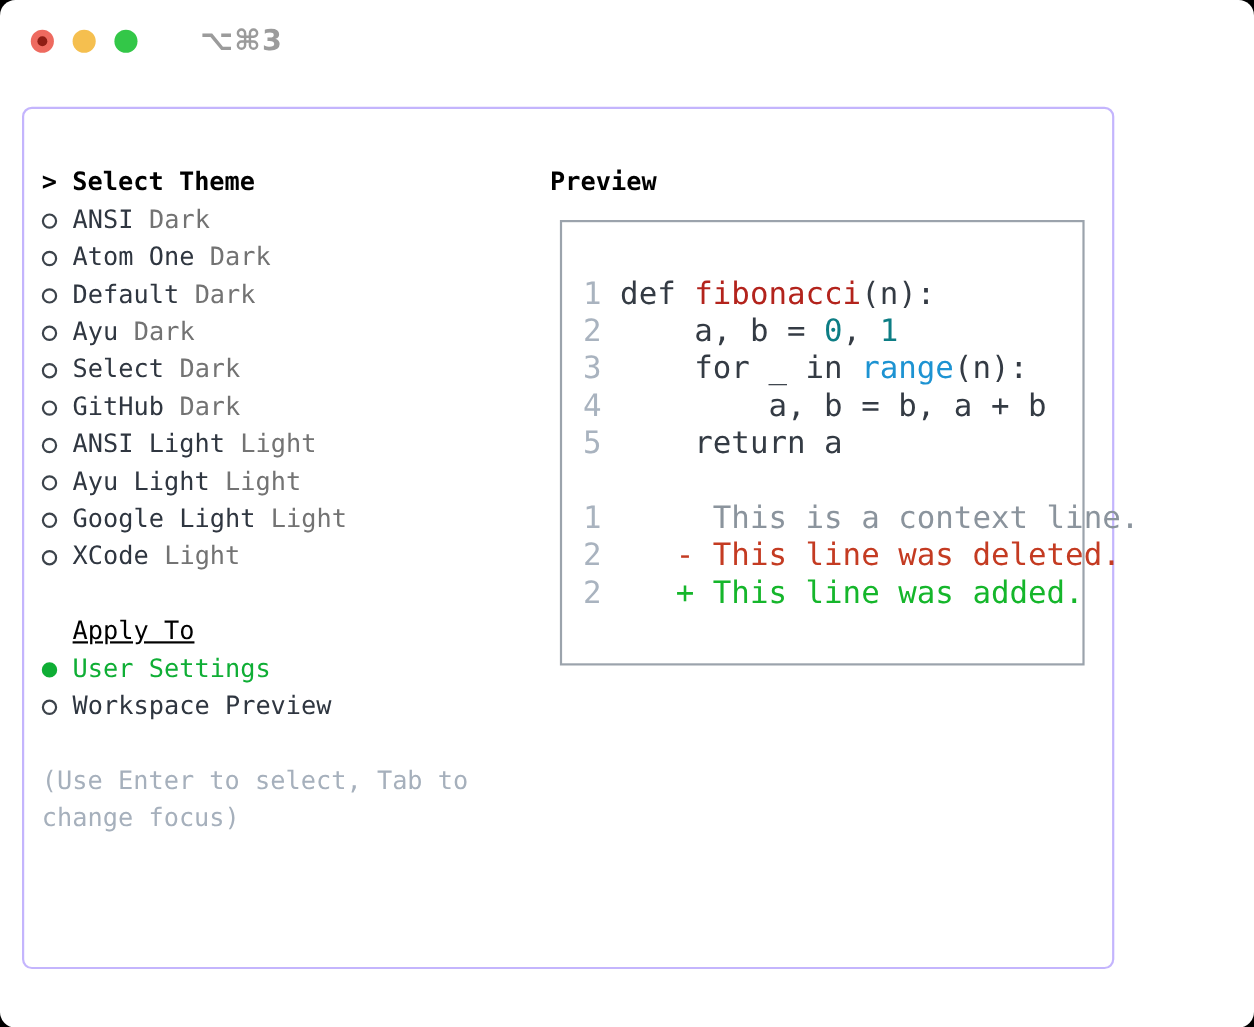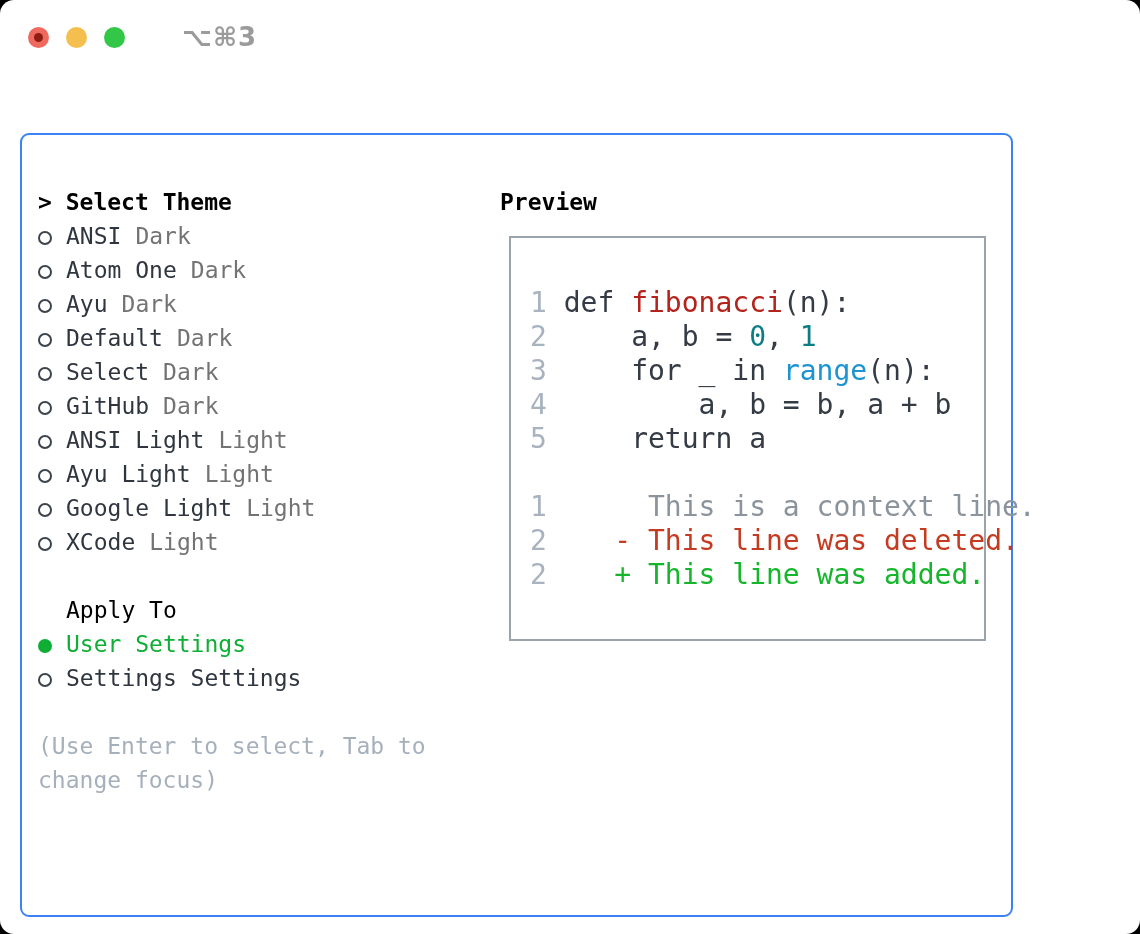--- a/index.html
+++ b/index.html
@@ -20,37 +20,36 @@
   .light.close .dot{position:absolute;left:6px;top:6px;width:9px;height:9px;border-radius:50%;background:#8f1d14;}
   .light.min{background:#f5bf4f;}
   .light.max{background:#33c748;}
   .shortcut{
     margin-left:40px;color:#9b9b9b;font-size:26px;font-weight:600;
     font-family:"DejaVu Sans","Liberation Sans",sans-serif;letter-spacing:1px;
   }
   
   .panel{
     position:absolute;left:20px;top:97px;width:993px;height:784px;
-    border:2px solid #3b82f6;border-radius:9px;box-sizing:border-box;
+    border:2px solid #c4b5fd;border-radius:9px;box-sizing:border-box;
     background:#fff;
-    margin-top:36px;
   }
   .row{
     height:34px;line-height:34px;font-size:23px;white-space:pre;
     color:#2f3640;
   }
   .left-col{position:absolute;left:16px;top:50px;}
   .row.header{font-weight:bold;color:#000;}
   .bullet{display:inline-block;width:14px;height:14px;border-radius:50%;
     border:2px solid #3c434b;box-sizing:border-box;margin-right:14px;vertical-align:-1px;background:transparent;}
   .item.sel .bullet{background:#0fae35;border-color:#0fae35;}
   .item.sel .name{color:#0fae35;}
   .tag{color:#737373;margin-left:14px;}
   .spacer{display:inline-block;width:28px;}
-  .applyhdr{color:#000;}
+  .applyhdr{color:#000;text-decoration:underline;}
   .hint{color:#a6b0bc;}
   
   .preview-title{position:absolute;left:478px;top:50px;font-weight:bold;color:#000;}
   .preview-box{
     position:absolute;left:487px;top:101px;width:477px;height:405px;
     border:2px solid #9ba3ac;box-sizing:border-box;background:#fff;
   }
   .code{position:absolute;left:19px;top:48px;}
   .crow{height:34px;line-height:34px;font-size:28px;white-space:pre;color:#343b44;}
   .ln{color:#a9b3bf;}
@@ -75,34 +74,34 @@
     <div class="shortcut">⌥⌘3</div>
   </div>
 
   <div class="panel">
 
     <div class="left-col">
       <div class="row header"><span>&gt; </span><span>Select Theme</span></div>
 
       <div class="row item"><span class="bullet"></span><span class="name">ANSI</span><span class="tag">Dark</span></div>
       <div class="row item"><span class="bullet"></span><span class="name">Atom One</span><span class="tag">Dark</span></div>
+      <div class="row item"><span class="bullet"></span><span class="name">Default</span><span class="tag">Dark</span></div>
       <div class="row item"><span class="bullet"></span><span class="name">Ayu</span><span class="tag">Dark</span></div>
-      <div class="row item"><span class="bullet"></span><span class="name">Default</span><span class="tag">Dark</span></div>
       <div class="row item"><span class="bullet"></span><span class="name">Select</span><span class="tag">Dark</span></div>
       <div class="row item"><span class="bullet"></span><span class="name">GitHub</span><span class="tag">Dark</span></div>
       <div class="row item"><span class="bullet"></span><span class="name">ANSI Light</span><span class="tag">Light</span></div>
       <div class="row item"><span class="bullet"></span><span class="name">Ayu Light</span><span class="tag">Light</span></div>
       <div class="row item"><span class="bullet"></span><span class="name">Google Light</span><span class="tag">Light</span></div>
       <div class="row item"><span class="bullet"></span><span class="name">XCode</span><span class="tag">Light</span></div>
 
       <div class="row"></div>
 
       <div class="row applyhdr"><span class="spacer"></span><span>Apply To</span></div>
       <div class="row item sel"><span class="bullet"></span><span class="name">User Settings</span></div>
-      <div class="row item"><span class="bullet"></span><span class="name">Settings Settings</span></div>
+      <div class="row item"><span class="bullet"></span><span class="name">Workspace Preview</span></div>
 
       <div class="row"></div>
 
       <div class="row hint">(Use Enter to select, Tab to</div>
       <div class="row hint">change focus)</div>
     </div>
 
     <div class="row preview-title">Preview</div>
 
     <div class="preview-box">

